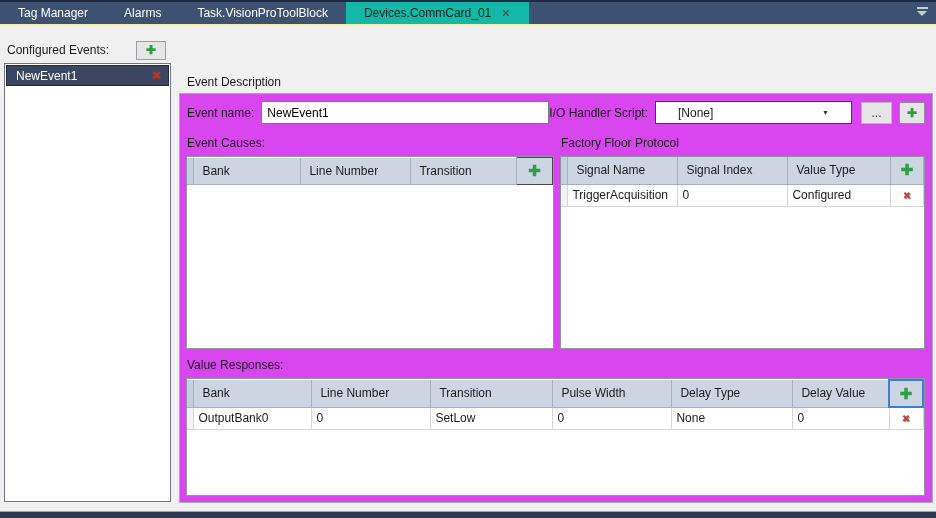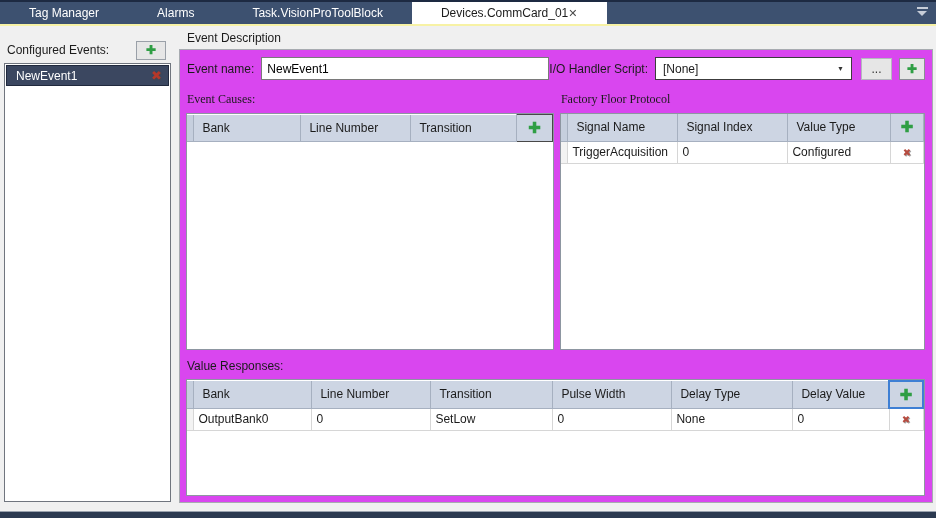--- a/index.html
+++ b/index.html
@@ -9,24 +9,24 @@
     background:#f0f0f0; color:#1b1b1b;
     font-family:"Liberation Sans", sans-serif; font-size:12px;
   }
 
   
   .tabbar {
     height:24px; background:#3d5170; border-top:2px solid #1d2a42;
     display:flex; align-items:stretch; position:relative;
   }
   .tab {
-    padding:0 29px; display:flex; align-items:center; color:#fff;
+    padding:0 18px; display:flex; align-items:center; color:#fff;
     white-space:nowrap; cursor:default;text-align:right;
   }
-  .tab.active { background:#ffffff; color:#1c1c1c; }
+  .tab.active { background:#14b8a6; color:#1c1c1c; gap:10px; }
   .tab-close { color:#4a4a4a; font-size:11px; line-height:1; }
   .overflow-icon { position:absolute; right:8px; top:5px; width:12px; }
   .overflow-icon .bar { width:11px; height:2px; background:#c7cdd8; margin:0 auto; }
   .overflow-icon .tri {
     width:0; height:0; margin:2px auto 0 auto;
     border-left:5px solid transparent; border-right:5px solid transparent;
     border-top:5px solid #c7cdd8;
   }
   .underline { height:2px; background:#f7f2a5; }
 
@@ -50,48 +50,48 @@
   .list-item {
     height:21px; background:#3b4760; border:1px solid #20293d; color:#fff;
     display:flex; align-items:center; padding:0 6px 0 9px;
   }
   .del-glyph {
     color:#b5382a; text-shadow:1px 1px 1px rgba(70,70,70,.65);
     font-size:13px; line-height:1; margin-left:auto;
   }
 
   
-  .right-col { flex:1; display:flex; flex-direction:column; padding-left:7px; }
+  .right-col { flex:1; display:flex; flex-direction:column; padding-left:7px;margin-top:44px; }
   .group-title { margin:3px 0 4px 8px; }
   .groupbox {
     flex:1; border:1px solid #a7abb0; background:#d946ef;
     margin-bottom:8px; padding:6px 7px 6px 6px;
     display:flex; flex-direction:column;
   }
 
   .name-row { display:flex; align-items:center; margin:0 0 11px 1px; height:25px; }
   .lbl { white-space:nowrap; }
   .name-input {
     width:288px; height:23px; margin-left:7px; border:1px solid #7a7a7a;
     padding:0 5px; font:inherit; background:#fff;
   }
   .io-label { margin-left:auto; margin-right:7px; }
   .combo {
     width:197px; height:23px; border:1px solid #3c3c3c; background:#fff;
-    display:flex; align-items:center; padding:0 7px;
+    display:flex; align-items:center; padding:0 22px;
   }
   .combo-arrow { margin-left:auto; font-size:7px; color:#333; }
   .browse-btn { width:31px; height:22px; margin-left:9px; border-color:#b4b8be; color:#333; }
   .addscript-btn { width:26px; height:22px; margin-left:7px; border-color:#8a8e94; }
 
   .tables-row { display:flex; }
   .col-causes { width:368px; margin-right:6px; display:flex; flex-direction:column; }
   .col-ffp { flex:1; display:flex; flex-direction:column; }
-  .section-label { margin:0 0 6px 1px;font-family:Liberation Serif, serif; }
-  .panel { border:1px solid #8d96a1; background:#fff; height:237px; overflow:hidden; }
+  .section-label { margin:0 0 6px 1px; }
+  .panel { border:1px solid #8d96a1; background:#fff; height:193px; overflow:hidden; }
   .responses-wrap { display:flex; flex-direction:column; flex:1; }
   .responses-label { margin:9px 0 6px 1px; }
   .panel.responses { flex:1; height:auto; }
 
   table { border-collapse:collapse; table-layout:fixed; width:100%; }
   th {
     background:#cdd5e3; height:27px; font-weight:normal; text-align:left;
     padding:0 0 0 8px; border-right:1px solid #a6b0c0; border-bottom:1px solid #a6b0c0;
     overflow:hidden; white-space:nowrap;
   }

